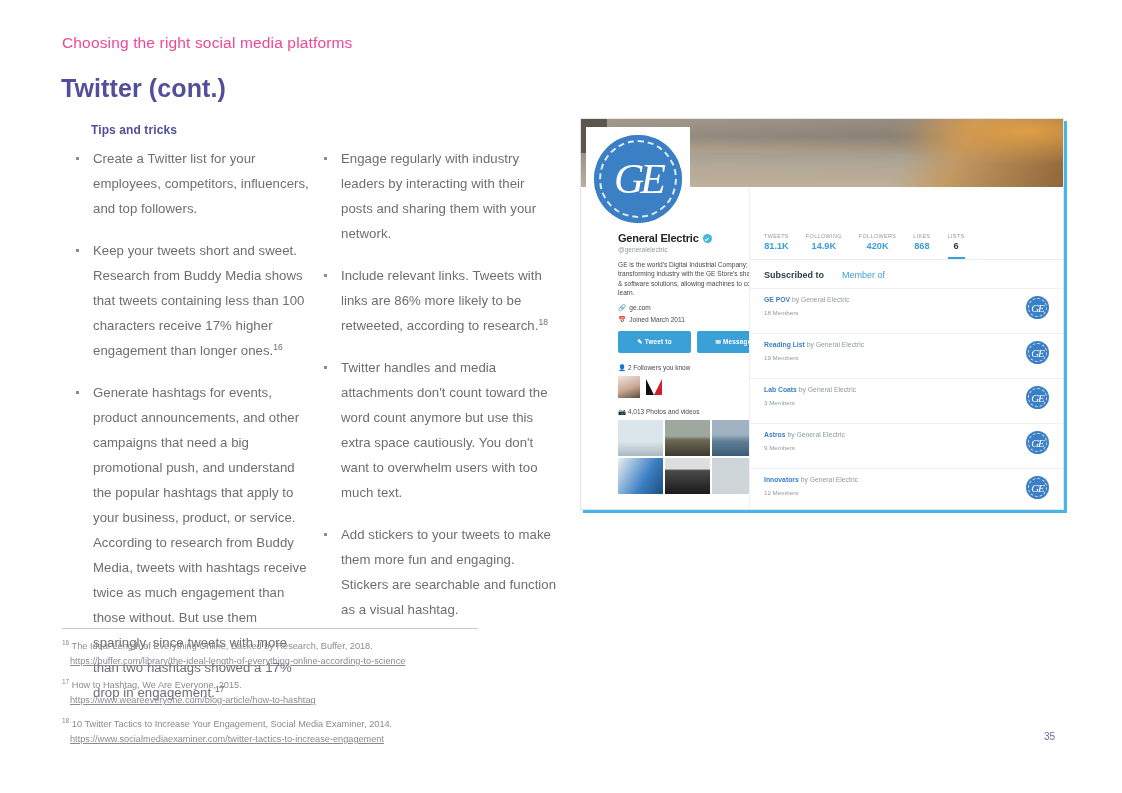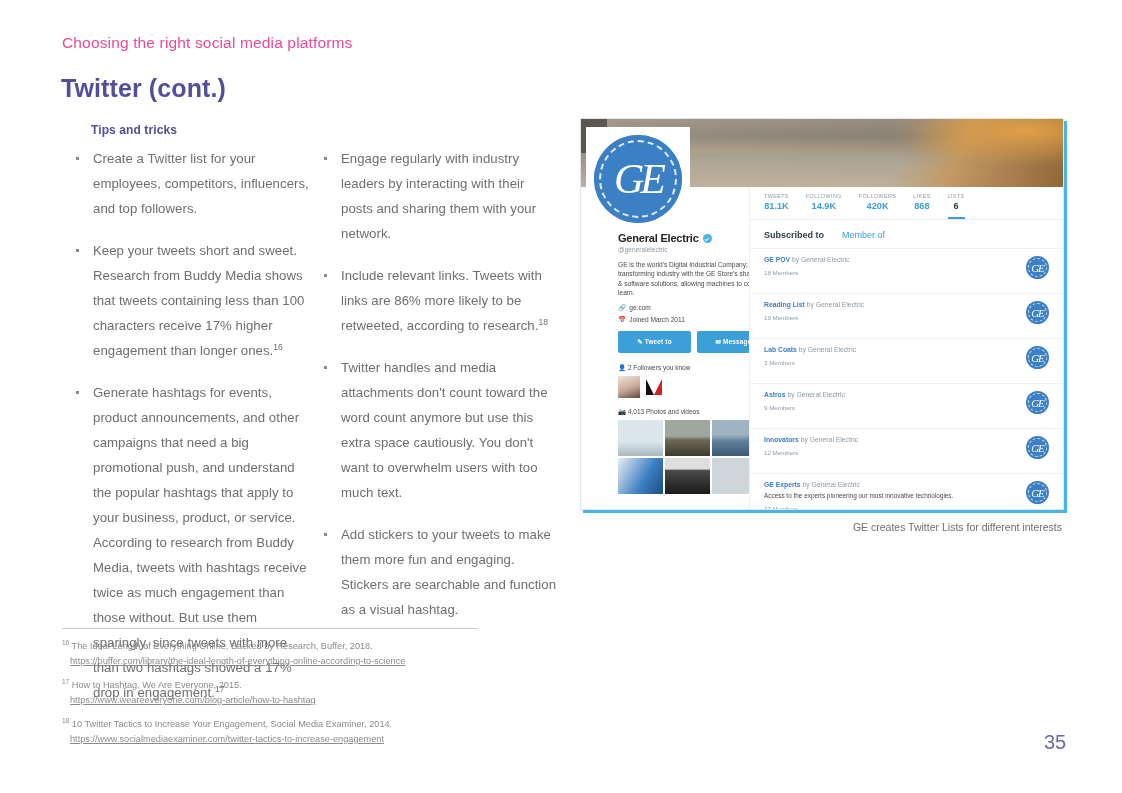--- a/index.html
+++ b/index.html
@@ -154,21 +154,21 @@
   .ph5 { background:linear-gradient(to bottom,#dedede 30%,#4a4a4a 35%,#1b1b1b); }
   .ph6 { background:linear-gradient(to bottom,#d7b98d 30%,#b7handling 0%,#8e6433); }
 
   .shot-right {
     position:absolute; left:168px; top:68px; right:0; bottom:0;
     background:#fff; border-left:1px solid #edf1f3;
   }
   .stats {
     display:flex; gap:0; padding:6px 10px 0 14px; border-bottom:1px solid #e8ecee;
   }
-  .stat { margin-right:17px; padding-bottom:6px; }
+  .stat { margin-right:17px; padding-bottom:6px;margin-top:40px; }
   .stat .lbl { font-size:5.4px; color:#8d9aa5; letter-spacing:0.4px; }
   .stat .val { font-size:9.2px; font-weight:bold; color:#3b9fd8; margin-top:2px; text-align:center; }
   .stat.active .val { color:#2c3c47; }
   .stat.active { border-bottom:2px solid #3b9fd8; }
 
   .subnav { display:flex; gap:18px; padding:10px 14px 8px; }
   .subnav .s1 { font-size:9px; font-weight:bold; color:#2c3c47; }
   .subnav .s2 { font-size:9px; color:#3b9fd8; }
 
   .lists { padding:0 0 0 0; }
@@ -204,21 +204,21 @@
     background:#c9cacc;
   }
   .footnotes { position:absolute; left:62px; top:639px; width:520px; }
   .fn { margin-bottom:9px; font-size:9.2px; color:#8a8b8e; line-height:15px; }
   .fn sup { font-size:6.5px; }
   .fn .url {
     display:block; margin-left:8px; text-decoration:underline; color:#8a8b8e;
   }
   .pageno {
     position:absolute; left:1044px; top:731px;
-    font-size:20px; color:#6b6ba3;text-align:right;
+    font-size:10px; color:#6b6ba3;text-align:right;
   }
 </style>
 </head>
 <body>
 
 <div class="page">
 
   <div class="kicker">Choosing the right social media platforms</div>
   <div class="title">Twitter (cont.)</div>
   <div class="subhead">Tips and tricks</div>
@@ -384,21 +384,20 @@
               <div class="lr-members">37 Members</div>
             </div>
             <div class="lr-avatar">
               <span>GE</span>
             </div>
           </div>
         </div>
     </div>
   </div>
 
-  <div class="caption">GE creates Twitter Lists for different interests</div>
 
   <div class="rule"></div>
   <div class="footnotes" id="footnotes">
       <div class="fn"><sup>16</sup><span> The Ideal Length of Everything Online, Backed by Research, Buffer, 2018.</span><span class="url">https://buffer.com/library/the-ideal-length-of-everything-online-according-to-science</span></div>
       <div class="fn"><sup>17</sup><span> How to Hashtag, We Are Everyone, 2015.</span><span class="url">https://www.weareeveryone.com/blog-article/how-to-hashtag</span></div>
       <div class="fn"><sup>18</sup><span> 10 Twitter Tactics to Increase Your Engagement, Social Media Examiner, 2014.</span><span class="url">https://www.socialmediaexaminer.com/twitter-tactics-to-increase-engagement</span></div>
     </div>
 
   <div class="pageno">35</div>
 </div>

